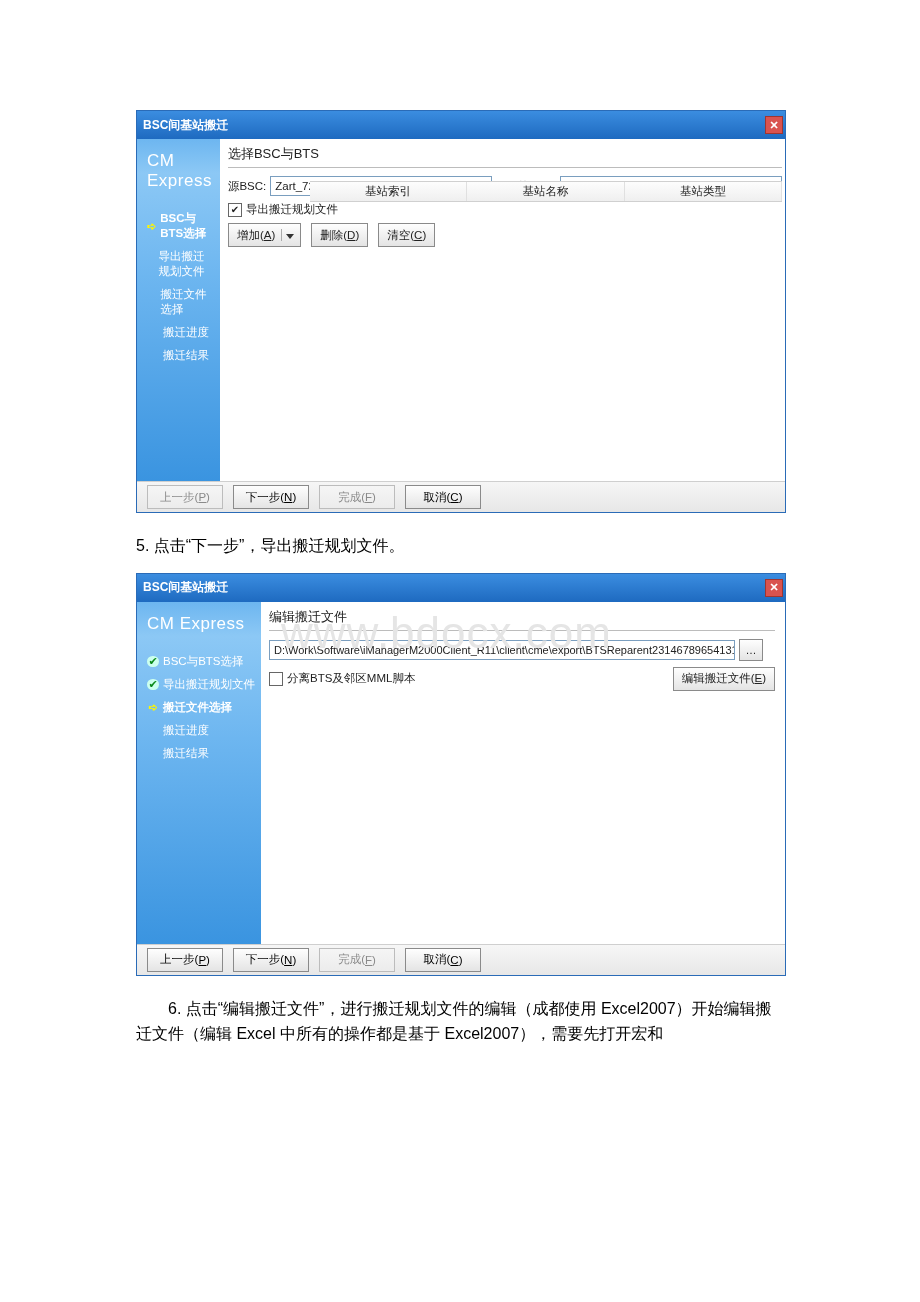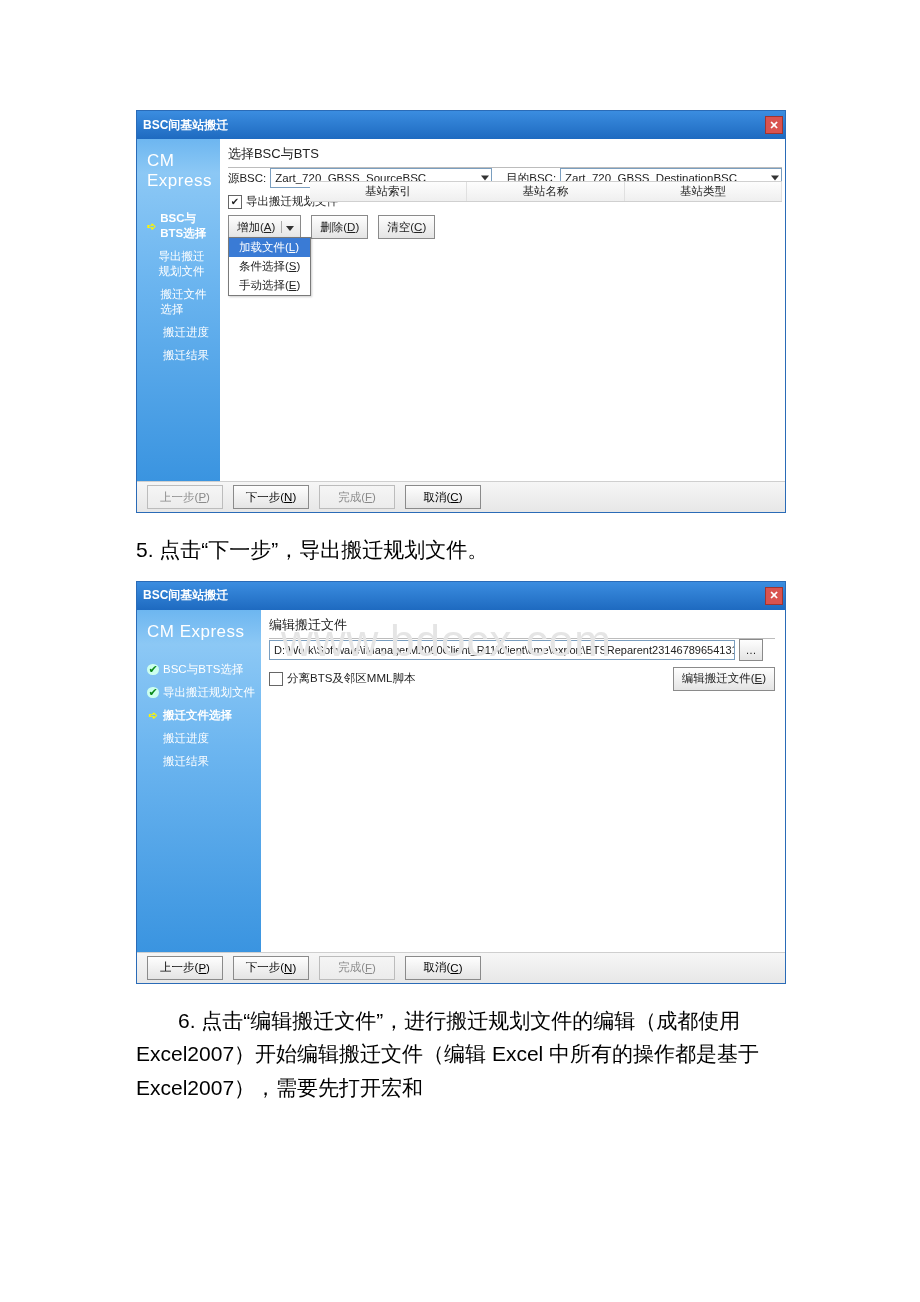--- a/index.html
+++ b/index.html
@@ -82,20 +82,21 @@
     flex: 1;
     padding: 4px 10px 0 8px;
     font-size: 12px;
     color: #222;
     position: relative;
   }
   .section-title {
     font-size: 13px;
     padding: 2px 0 4px 0;
     border-bottom: 1px solid #bcbcbc;
+    margin-bottom: 8px;
   }
   .row {
     display: flex;
     align-items: center;
     gap: 4px;
     margin-bottom: 6px;
   }
   .lbl { font-size: 11.5px; white-space: nowrap; }
   .combo {
     border: 1px solid #7a9ebf;
@@ -213,21 +214,21 @@
     background:#fff;
   }
   .browsebtn {
     border: 1px solid #8a8a8a;
     background: linear-gradient(#fefefe,#e4e4e4);
     width: 22px; height: 20px;
     display:inline-flex;align-items:center;justify-content:center;
     font-size:11px; cursor:pointer;
   }
   .caption {
-    font-size: 21px;
+    font-size: 16px;
     color: #000;
     margin: 14px 0 14px 0;
     line-height: 1.6;
   }
   .indent { text-indent: 2em; }
   .watermark {
     position: absolute;
     left: 20px; top: 6px;
     font-size: 44px;
     color: #e5e5e5;
@@ -298,31 +299,20 @@
             <span>增加(<span class="u">A</span>)</span>
             <span class="splitarrow"><span class="tri"></span></span>
           </span>
           <span class="btn">
             <span>删除(<span class="u">D</span>)</span>
           </span>
           <span class="btn">
             <span>清空(<span class="u">C</span>)</span>
           </span>
 
-          <div class="dropdown-menu" style="left:0; top:22px;">
-            <div class="mitem sel">
-              <span>加载文件(<span class="u">L</span>)</span>
-            </div>
-            <div class="mitem">
-              <span>条件选择(<span class="u">S</span>)</span>
-            </div>
-            <div class="mitem">
-              <span>手动选择(<span class="u">E</span>)</span>
-            </div>
-          </div>
         </div>
 
         <div style="height:54px"></div>
 
         <div class="tablehead" style="margin-top:-54px; position:absolute; left:90px; right:10px; top:96px;">
           <div class="th" style="flex:1">基站索引</div>
           <div class="th" style="flex:1">基站名称</div>
           <div class="th" style="flex:1">基站类型</div>
         </div>
 

